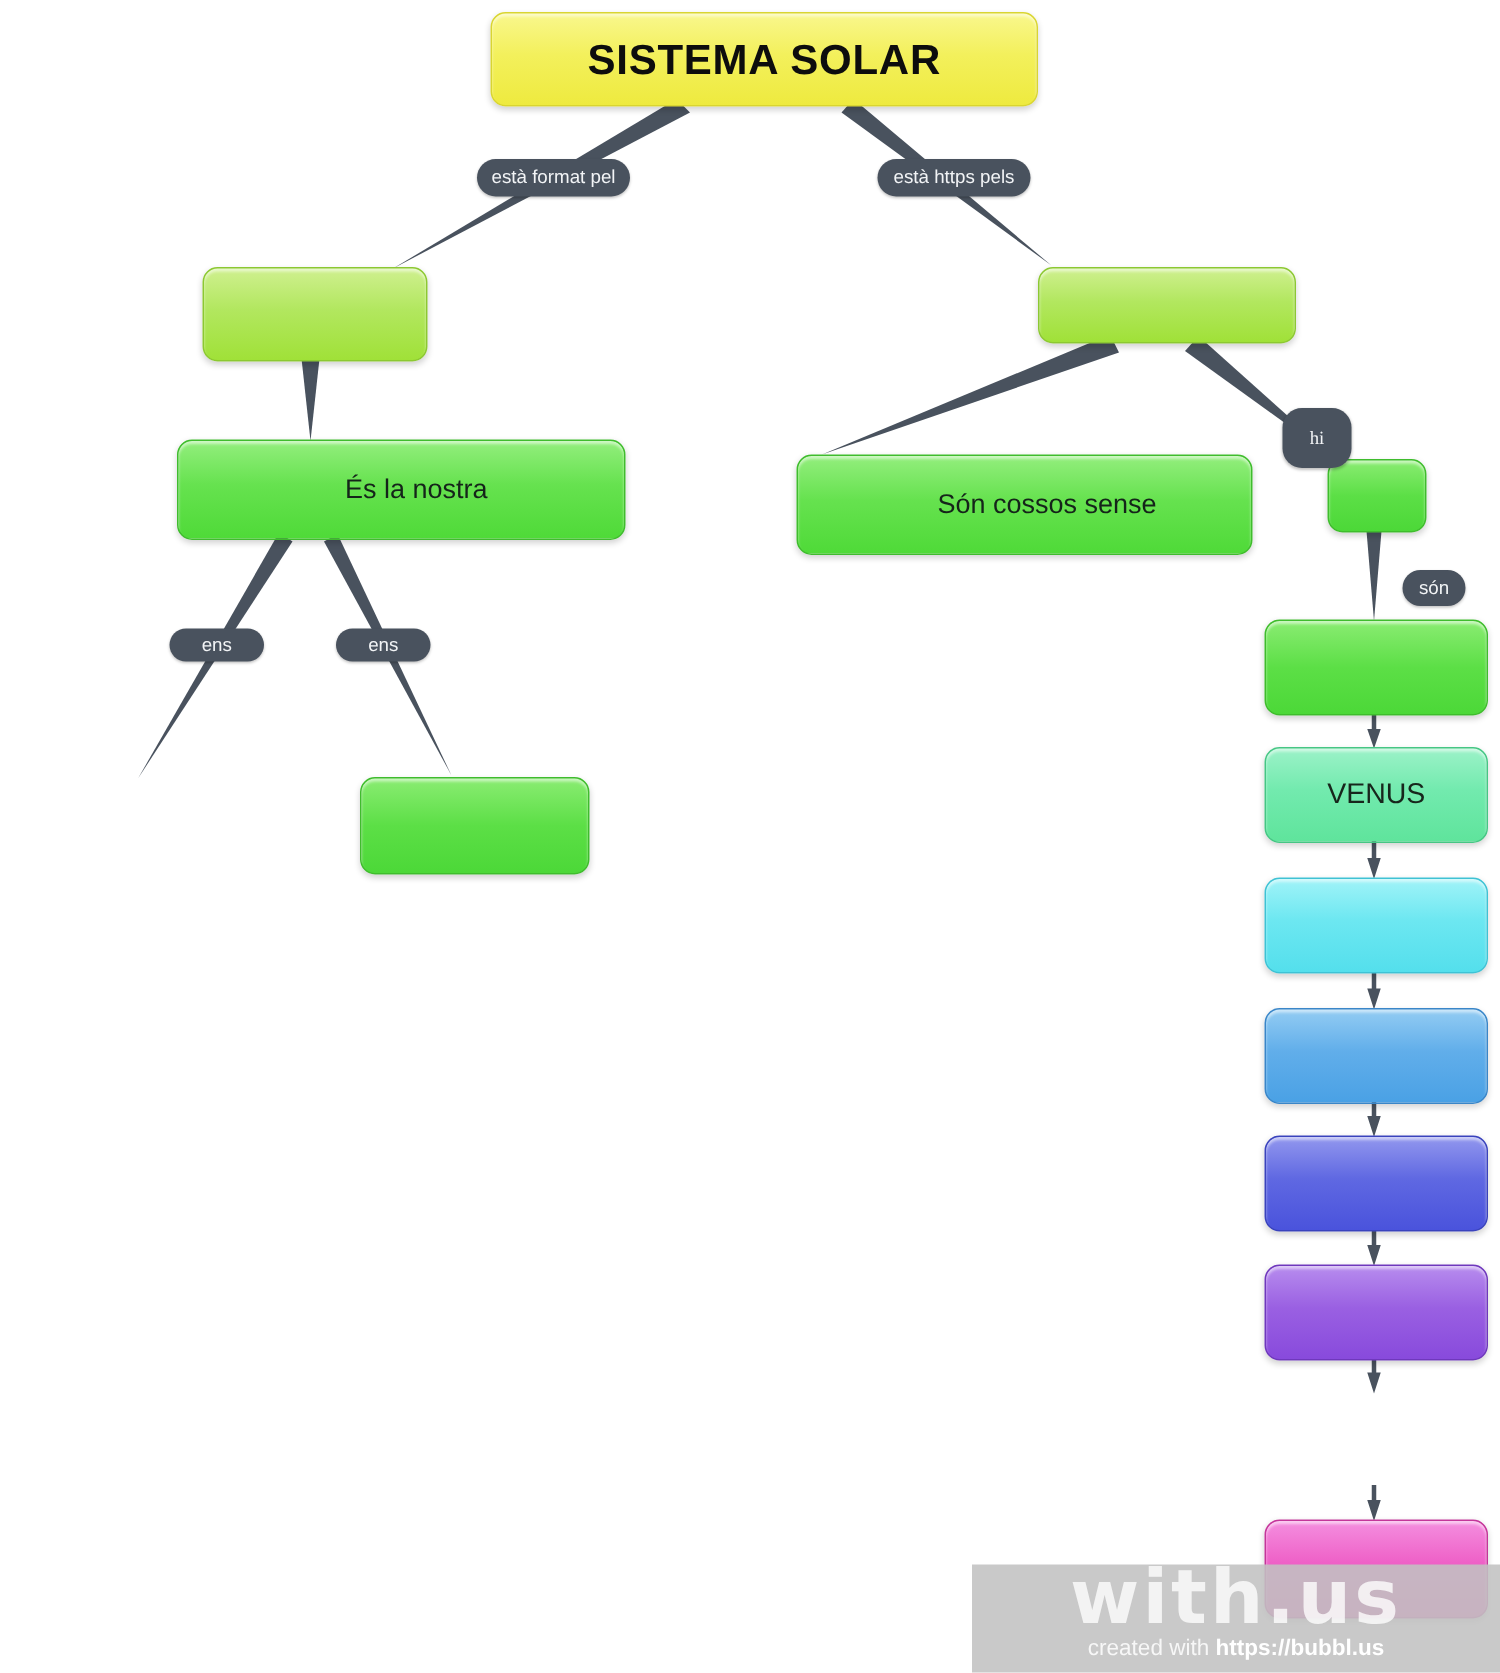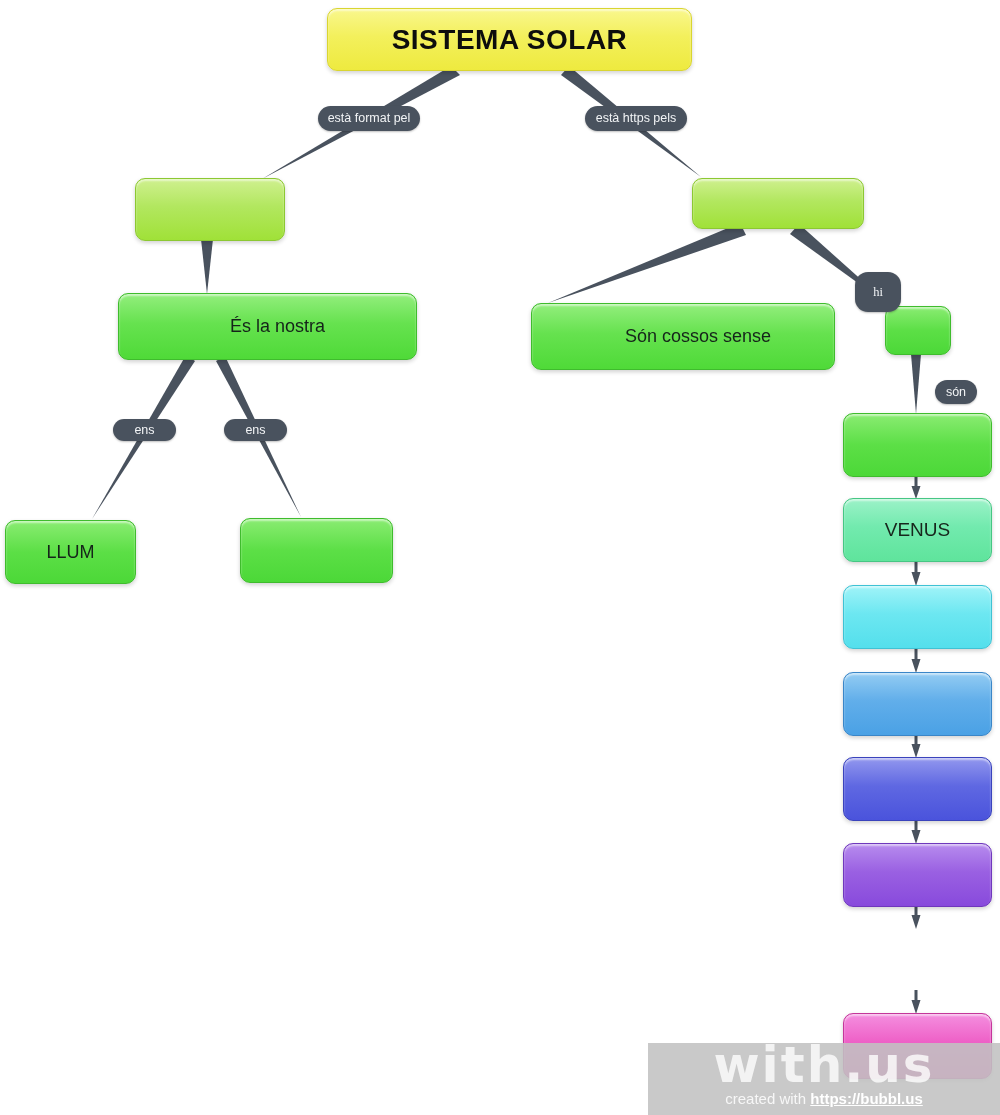--- a/index.html
+++ b/index.html
@@ -46,21 +46,21 @@
     position:absolute;z-index:4;left:648px;top:1043px;width:352px;height:72px;
     background:rgba(193,193,193,.88);
     display:flex;flex-direction:column;align-items:center;justify-content:flex-start;
   }
   #wm-logo{
     font-weight:bold;font-size:50px;line-height:48px;letter-spacing:2px;
     color:rgba(255,255,255,.78);margin-top:-2px;
     font-family:"DejaVu Sans","Liberation Sans",sans-serif;
   }
   #wm-sub{font-size:15px;color:rgba(255,255,255,.85);margin-top:1px;}
-  #wm-sub b{color:#ffffff;text-decoration:underline;}
+  #wm-sub b{color:#ffffff;}
 </style>
 </head>
 <body>
 
 <div id="stage">
 
   <svg id="wires" width="1000" height="1115" viewBox="0 0 1000 1115">
     <g fill="#49525e">
 
       <polygon points="451,66 460,75 262,179"></polygon>
@@ -111,23 +111,20 @@
   <div class="pill" style="left:895px;top:380px;width:42px;height:24px;margin-left:40px;">
     <span>són</span>
   </div>
 
   <div class="node ygreen" style="left:135px;top:178px;width:148px;height:61px;">
     <span></span>
   </div>
   <div class="node green left-text" style="left:70px;top:293px;width:277px;height:65px;">
     <span>És la nostra</span>
   </div>
-  <div class="node green2" style="left:5px;top:520px;width:129px;height:62px;">
-    <span>LLUM</span>
-  </div>
   <div class="node green2" style="left:240px;top:518px;width:151px;height:63px;">
     <span></span>
   </div>
 
   <div class="node ygreen" style="left:692px;top:178px;width:170px;height:49px;">
     <span></span>
   </div>
   <div class="node green left-text" style="left:483px;top:303px;width:272px;height:65px;padding-left:30px;">
     <span>Són cossos sense</span>
   </div>

